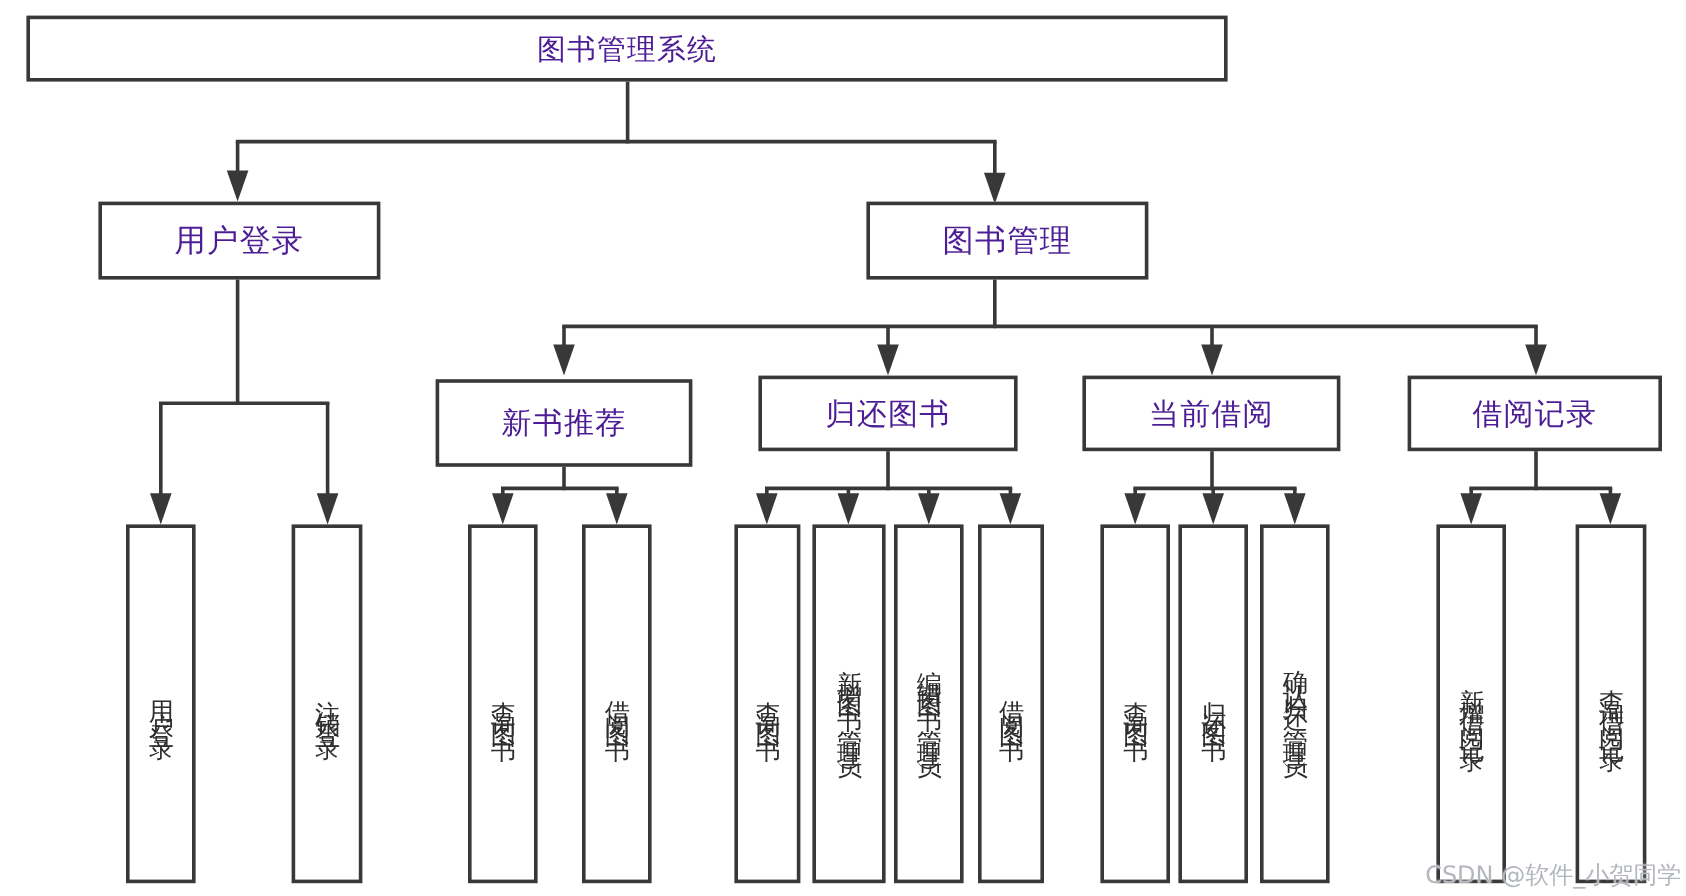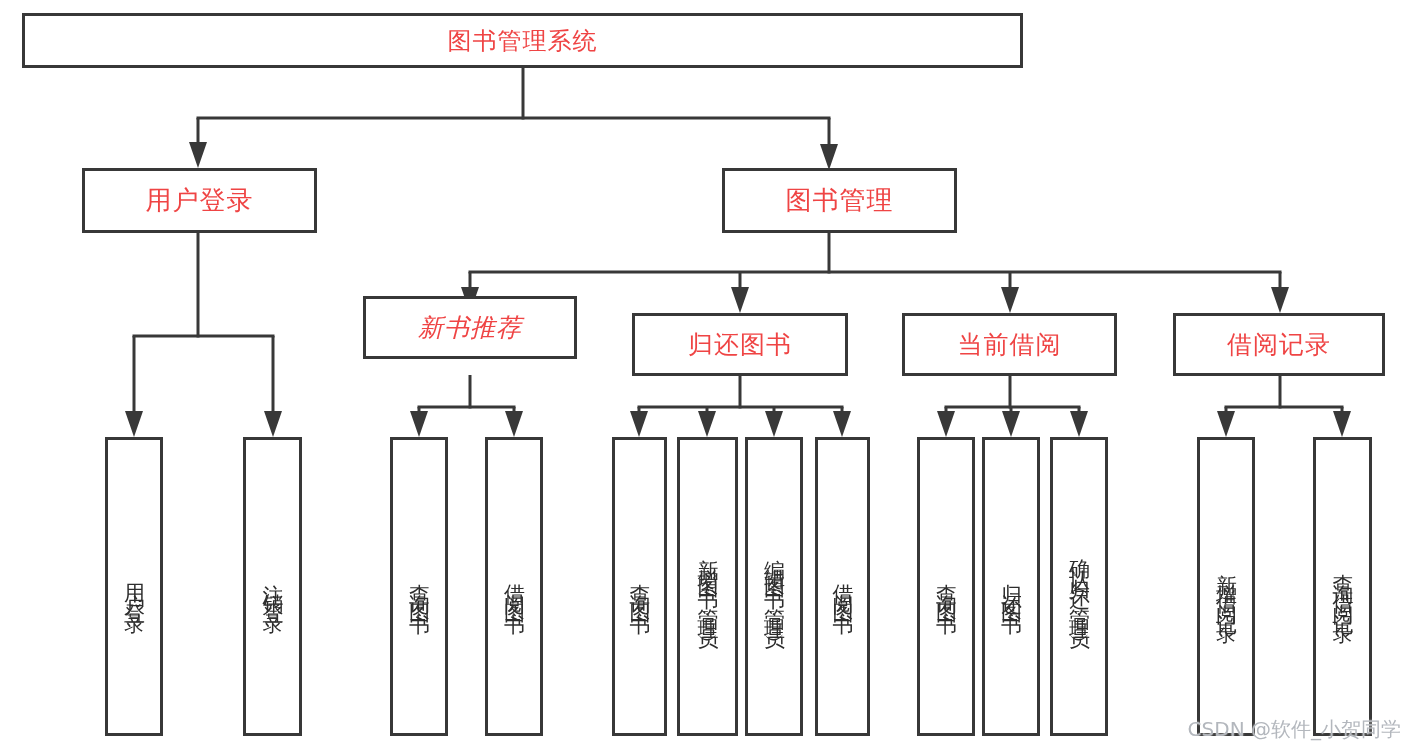--- a/index.html
+++ b/index.html
@@ -29,21 +29,21 @@
     display: flex;
     align-items: center;
     justify-content: center;
     z-index: 2;
     color: #2d2d2d;
   }
   .node .hlabel {
     font-size: 25px;
     letter-spacing: 1px;
     white-space: nowrap;
-    color: #ef4444;
+    color: #4c1d95;
   }
   .root .hlabel   { font-size: 24px; }
   .level2 .hlabel { font-size: 26px; }
   .level3 .hlabel { font-size: 25px; }
   .vbox .vlabel {
     writing-mode: vertical-rl;
     text-orientation: mixed;
     font-size: 21px;
     letter-spacing: 10px;
     line-height: 1;
@@ -137,21 +137,21 @@
     <span class="hlabel">图书管理系统</span>
   </div>
 
   <div class="node level2" style="left:82px; top:168px; width:235px; height:65px;">
     <span class="hlabel">用户登录</span>
   </div>
   <div class="node level2" style="left:712px; top:168px; width:235px; height:65px;margin-left:10px;">
     <span class="hlabel">图书管理</span>
   </div>
 
-  <div class="node level3" style="left:363px; top:296px; width:214px; height:63px;font-style:italic;">
+  <div class="node level3" style="left:363px; top:316px; width:214px; height:73px;">
     <span class="hlabel">新书推荐</span>
   </div>
   <div class="node level3" style="left:632px; top:313px; width:216px; height:63px;">
     <span class="hlabel">归还图书</span>
   </div>
   <div class="node level3" style="left:902px; top:313px; width:215px; height:63px;">
     <span class="hlabel">当前借阅</span>
   </div>
   <div class="node level3" style="left:1173px; top:313px; width:212px; height:63px;">
     <span class="hlabel">借阅记录</span>

